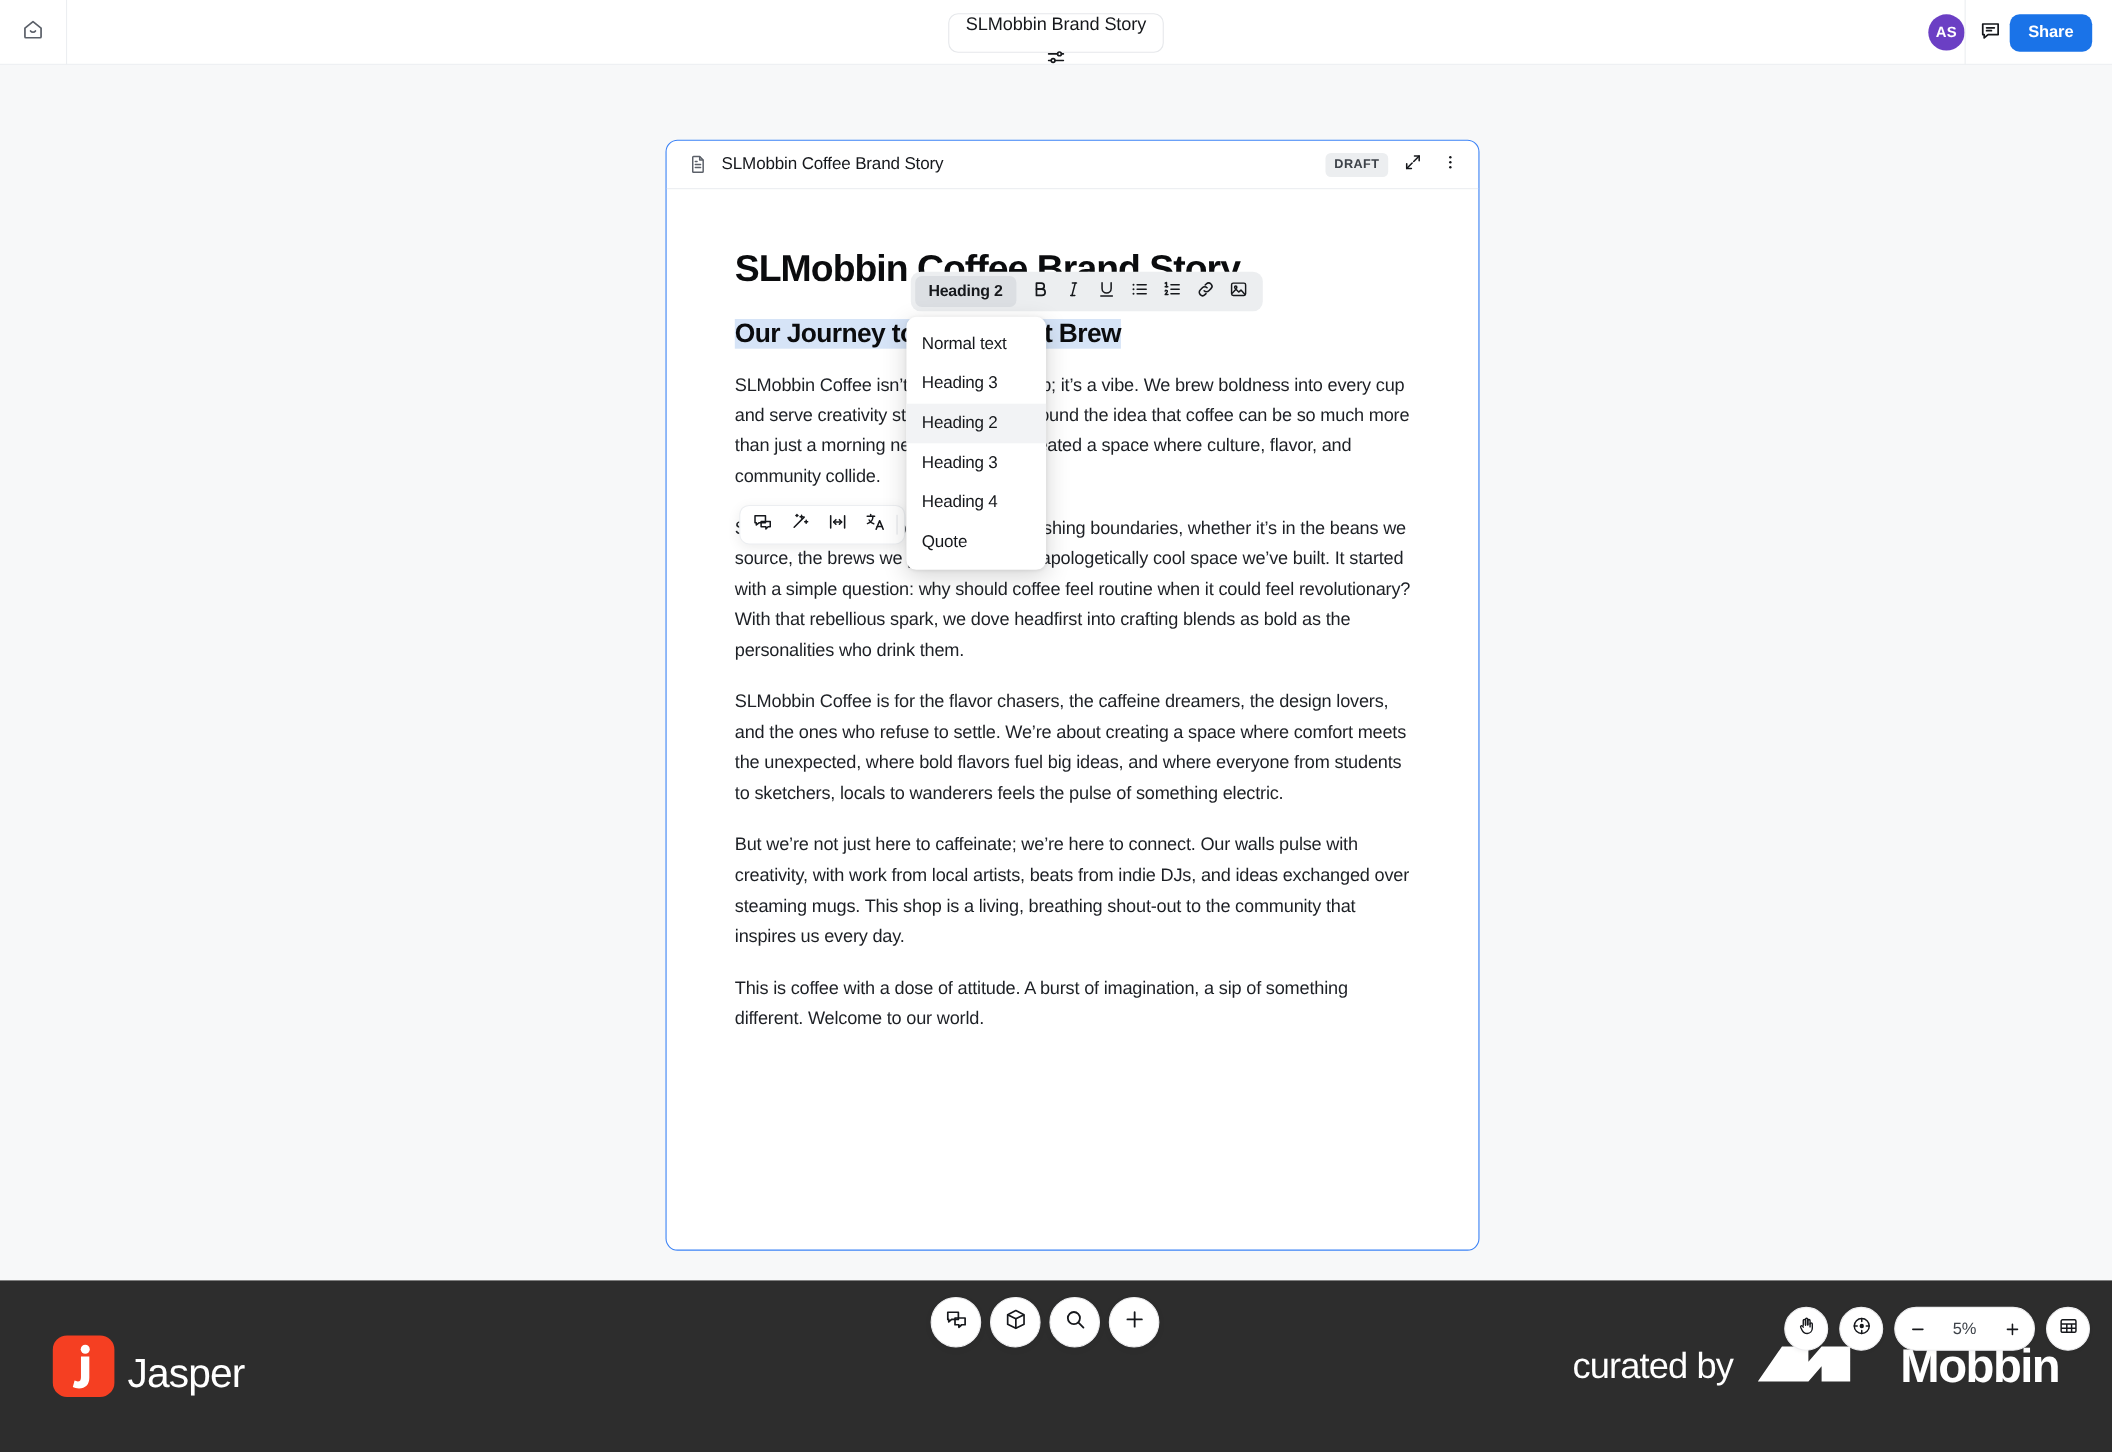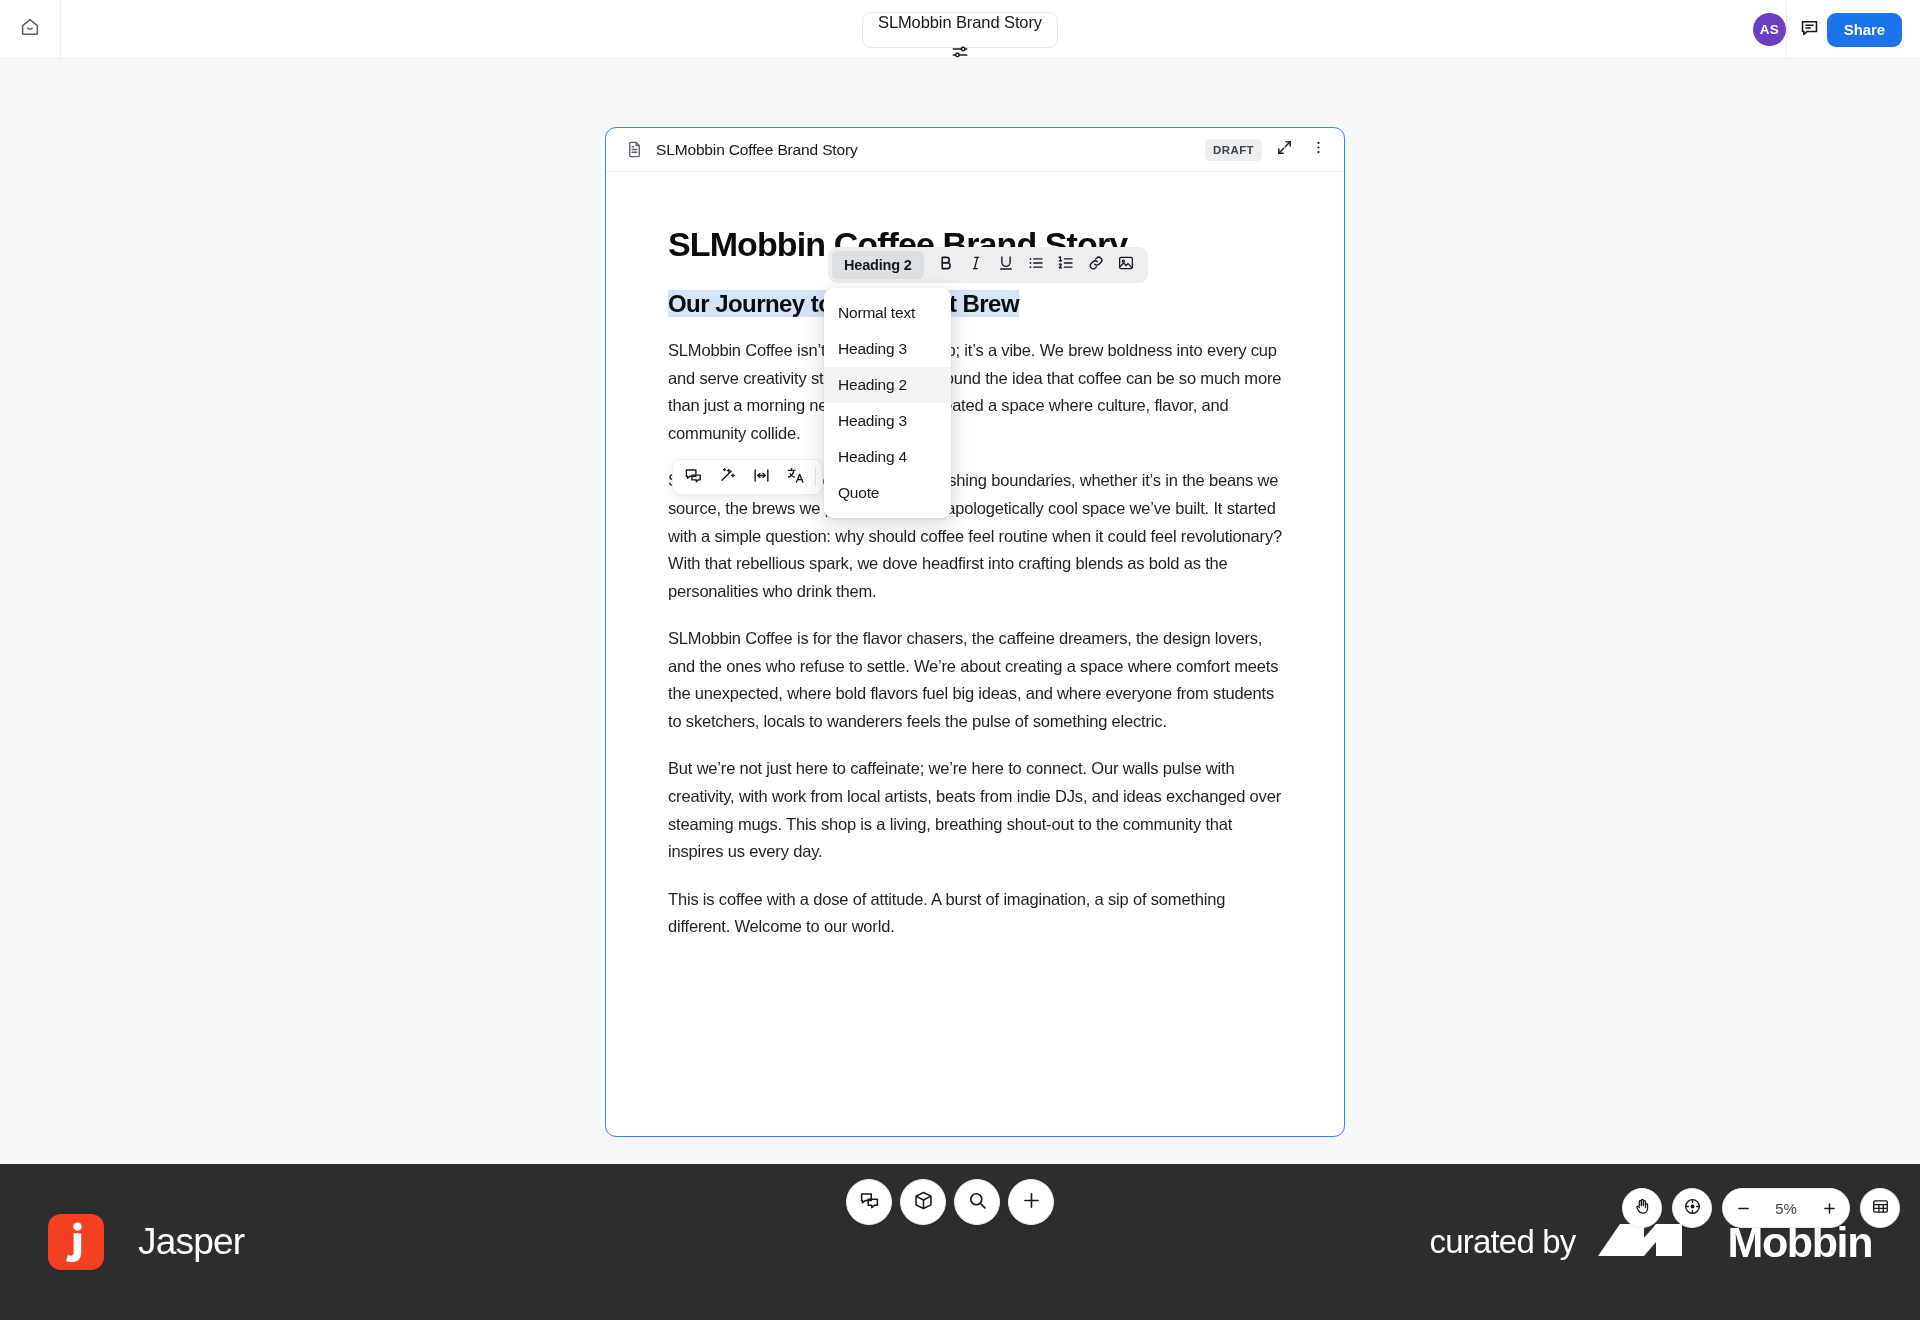--- a/index.html
+++ b/index.html
@@ -192,21 +192,21 @@
     min-width: 52px; text-align: center; font-size: 15px;
     color: #3d4249; letter-spacing: -0.1px;
   }
 
   
   .footer {
     position: absolute; left: 0; top: 1164px; width: 1920px; height: 156px;
     background: #2d2d2d; display: flex; align-items: center;
     padding: 0 48px; justify-content: space-between;
   }
-  .brand-left { display: flex; align-items: center; gap: 34px; }
+  .brand-left { display: flex; align-items: flex-end; gap: 12px; }
   .jasper-mark {
     width: 56px; height: 56px; border-radius: 13px; background: #f53f22;
     display: flex; align-items: center; justify-content: center;
   }
   .jasper-name { color: #fff; font-size: 37px; font-weight: 400; letter-spacing: -0.8px; }
   .brand-right { display: flex; align-items: center; gap: 22px; }
   .curated { color: #fff; font-size: 33px; letter-spacing: -0.8px; }
   .mobbin-name { color: #fff; font-size: 43px; font-weight: 700; letter-spacing: -1.4px; }
 </style>
 </head>

